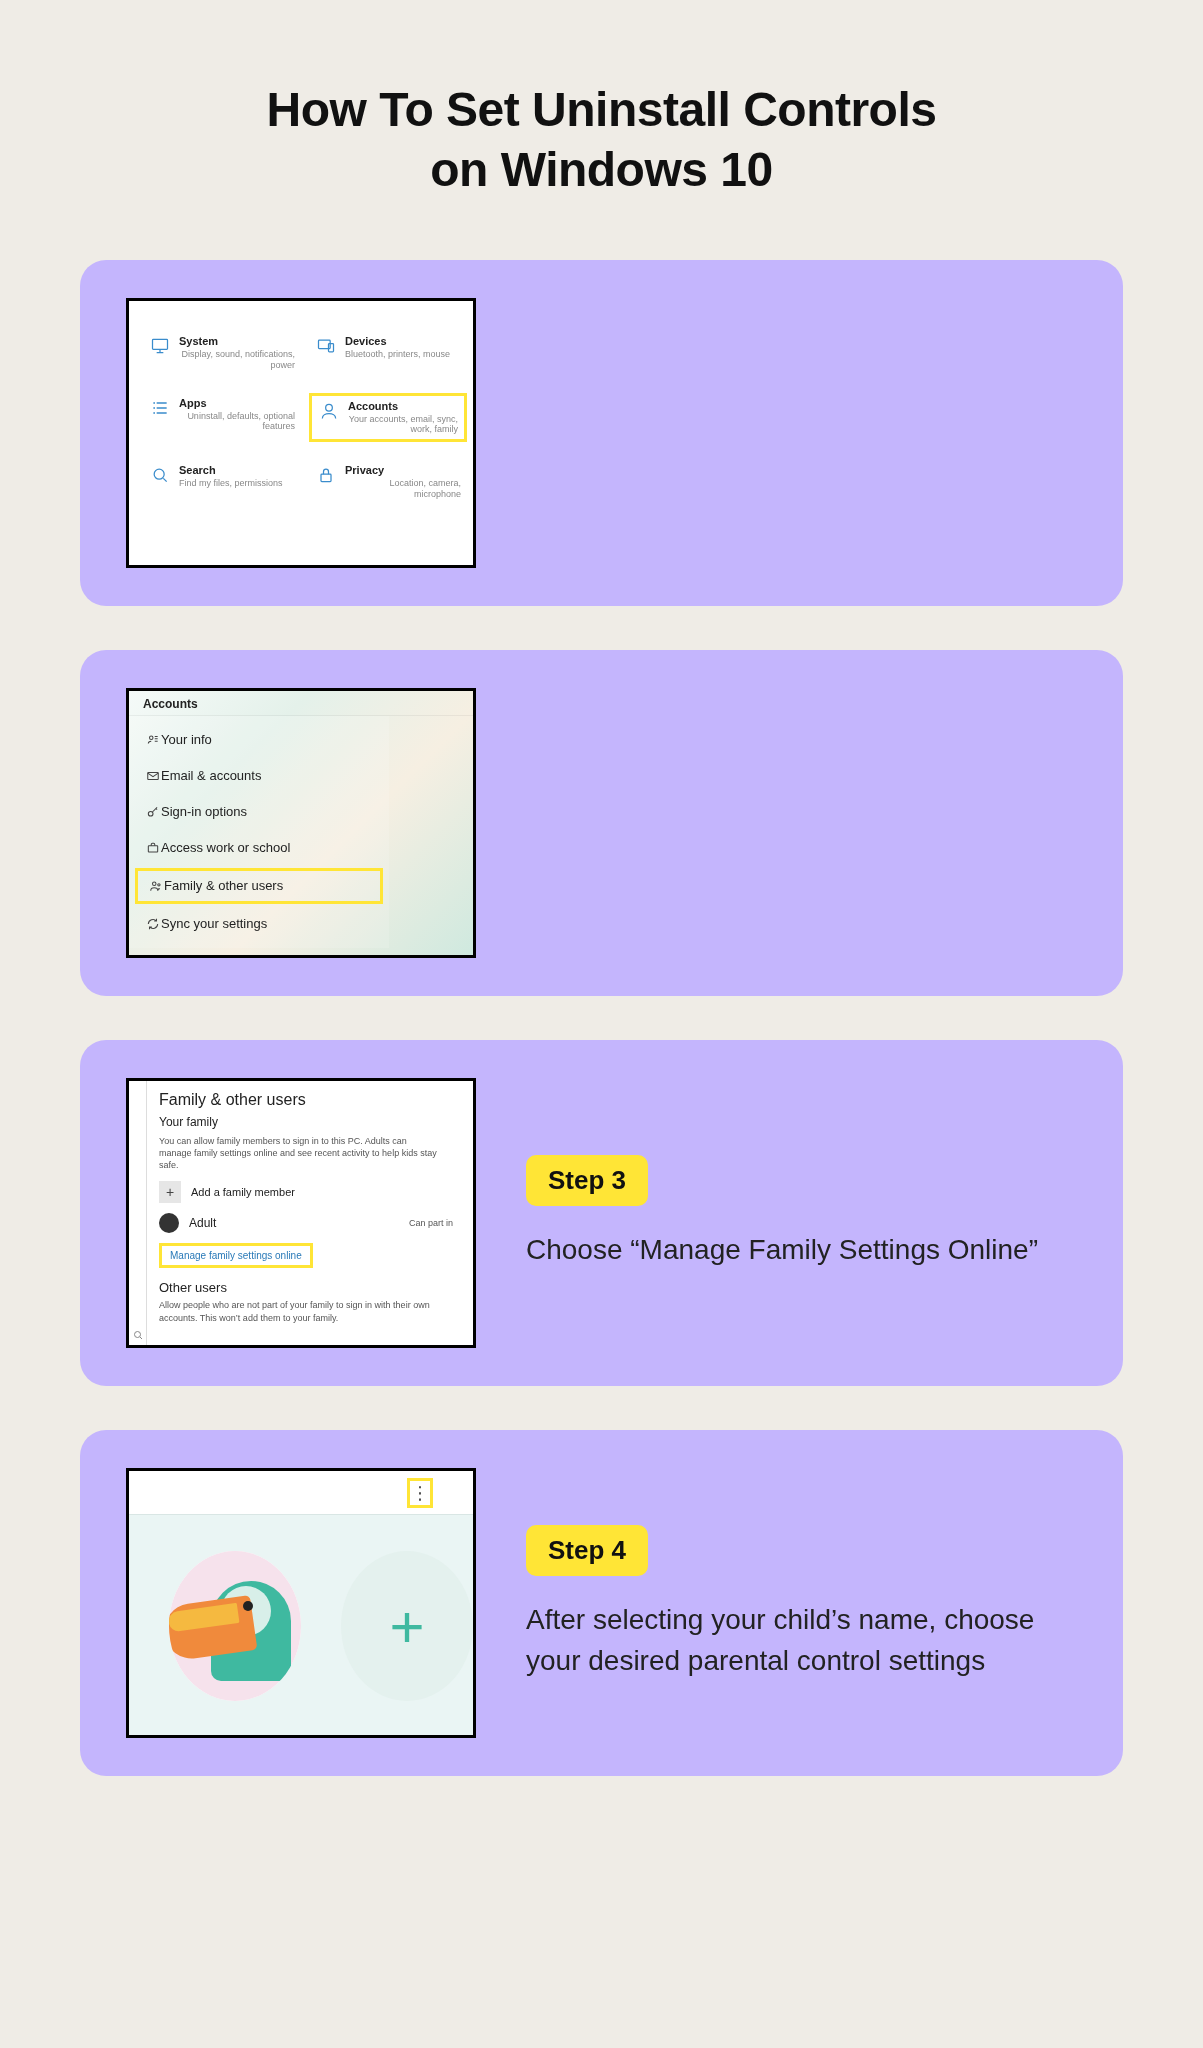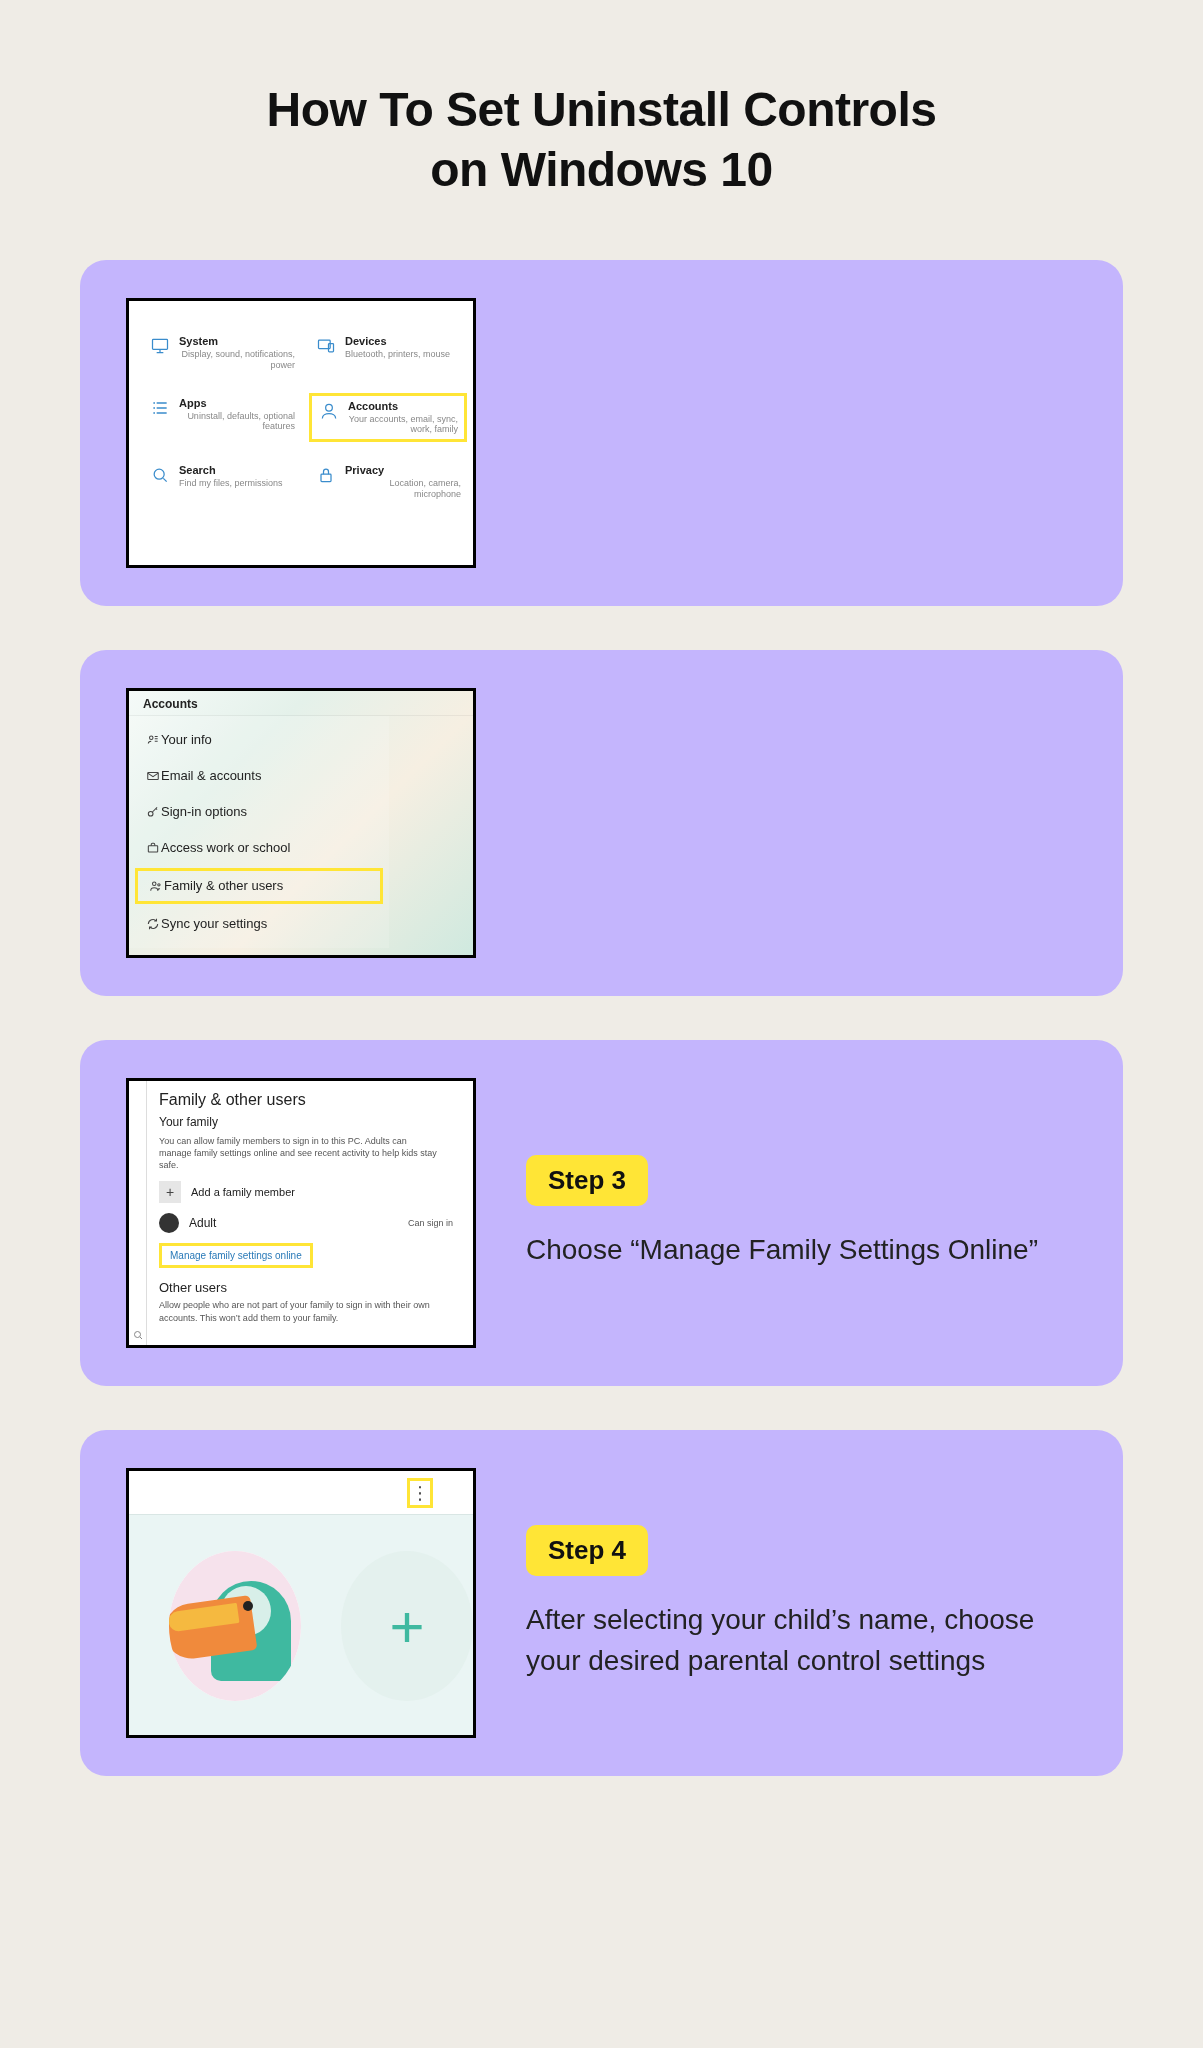--- a/index.html
+++ b/index.html
@@ -270,21 +270,21 @@
       <div class="s3-h">Family &amp; other users</div>
       <div class="s3-sh">Your family</div>
       <div class="s3-p">You can allow family members to sign in to this PC. Adults can manage family settings online and see recent activity to help kids stay safe.</div>
       <div class="s3-add">
         <span class="s3-plus">+</span>
         <span>Add a family member</span>
       </div>
       <div class="s3-row">
         <span class="s3-avatar"></span>
         <span class="s3-row-lbl">Adult</span>
-        <span class="s3-row-status">Can sign in</span>
+        <span class="s3-row-status">Can part in</span>
       </div>
       <div class="s3-link">Manage family settings online</div>
       <div class="s3-h2">Other users</div>
       <div class="s3-p">Allow people who are not part of your family to sign in with their own accounts. This won’t add them to your family.</div>
     </div>
   </div>
   <div class="desc">
     <div class="badge">Step 3</div>
     <p>Choose “Manage Family Settings Online”</p>
   </div>

